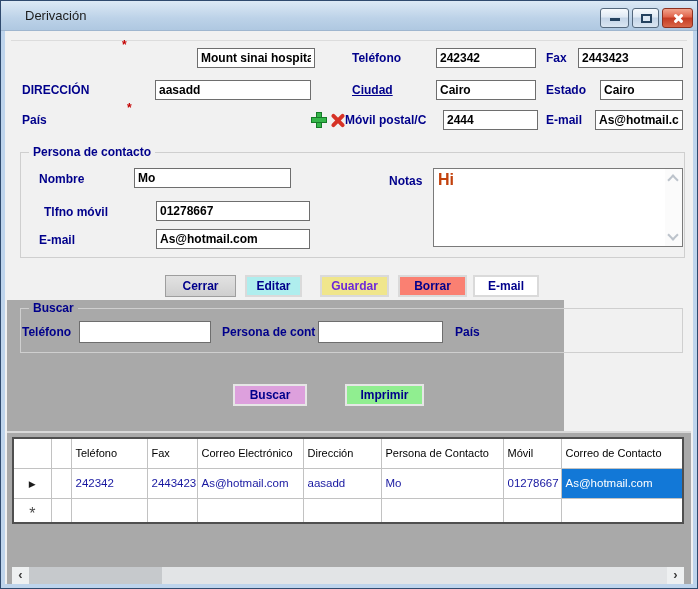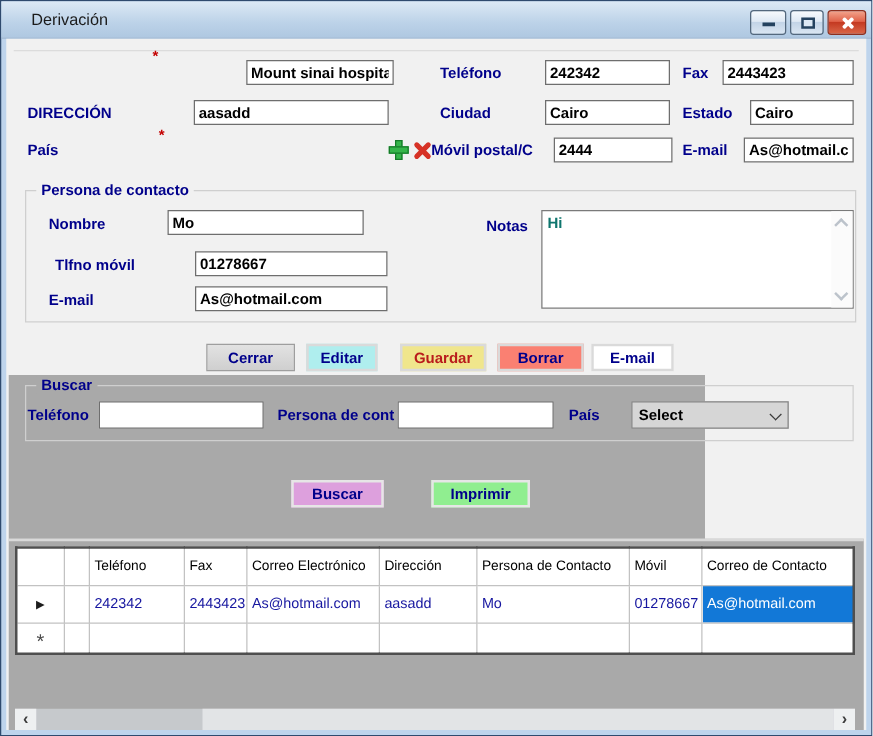--- a/index.html
+++ b/index.html
@@ -46,31 +46,31 @@
   .icon-x { position:absolute; width:15px; height:15px; }
   .icon-x .b { position:absolute; left:6px; top:-1px; width:4px; height:17px; background:#d63226; border-radius:2px; }
   .icon-x .b1 { transform:rotate(45deg); } .icon-x .b2 { transform:rotate(-45deg); }
 
   .group { position:absolute; border:1px solid #cfcfcf; }
   .gtitle { position:absolute; top:-8px; left:8px; font-size:12px; font-weight:bold;
             color:#00008B; padding:0 4px; background:#f1f1f1; }
 
   
   .notes { position:absolute; background:#fff; border:1px solid #7a7a7a; }
-  .notes .txt { position:absolute; left:4px; top:2px; right:20px; font-size:12px; font-weight:bold; color:#0f766e; }
+  .notes .txt { position:absolute; left:4px; top:2px; right:20px; font-size:16px; font-weight:bold; color:#c2410c; }
   .notes .vs { position:absolute; right:0; top:0; bottom:0; width:17px; background:#fbfbfb; }
   .vchev { position:absolute; left:4px; width:8px; height:8px; border-right:2px solid #bcc3cb; border-bottom:2px solid #bcc3cb; }
   .vchev.up { top:7px; transform:rotate(-135deg); }
   .vchev.dn { bottom:7px; transform:rotate(45deg); }
 
   .btn { position:absolute; height:22px; border:2px solid #dadada; font-family:inherit;
          font-size:12px; font-weight:bold; color:#00008B; text-align:center; line-height:18px; cursor:default; }
   .btn.gray   { background:linear-gradient(#e2e2e2,#cfcfcf); border:1px solid #9e9e9e; line-height:20px; }
   .btn.cyan   { background:#AFEEEE; }
-  .btn.khaki  { background:#F0E68C; color:#b91c1c; }
+  .btn.khaki  { background:#F0E68C; color:#6d28d9; }
   .btn.salmon { background:#FA8072; }
   .btn.white  { background:#ffffff; }
   .btn.plum   { background:#DDA0DD; border-color:#e6e6e6; }
   .btn.green  { background:#90EE90; border-color:#e6e6e6; }
 
   
   .search-panel { position:absolute; left:2px; top:269px; width:557px; height:131px; background:#a9a9a9; }
   .search-panel .gtitle { background:#a9a9a9; }
   .grid-panel { position:absolute; left:2px; top:400px; width:684px; height:153px;
                 background:#a9a9a9; border-top:2px solid #d9d9d9; }
@@ -119,21 +119,21 @@
 
     <span class="req" style="left:117px; top:10px;">*</span>
     <input class="tb" style="left: 192px; top: 17px; width: 118px;" value="Mount sinai hospital">
     <span class="lbl" style="left:347px; top:20px;">Teléfono</span>
     <input class="tb" style="left: 431px; top: 17px; width: 100px;" value="242342">
     <span class="lbl" style="left:541px; top:20px;">Fax</span>
     <input class="tb" style="left: 573px; top: 17px; width: 105px;" value="2443423">
 
     <span class="lbl" style="left:17px; top:52px;">DIRECCIÓN</span>
     <input class="tb" style="left: 150px; top: 49px; width: 156px;" value="aasadd">
-    <span class="lbl" style="left:347px; top:52px;">Ciudad</span>
+    <span class="lbl" style="left:347px; top:52px;text-decoration:underline;">Ciudad</span>
     <input class="tb" style="left: 431px; top: 49px; width: 100px;" value="Cairo">
     <span class="lbl" style="left:541px; top:52px;">Estado</span>
     <input class="tb" style="left: 595px; top: 49px; width: 83px;" value="Cairo">
 
     <span class="lbl" style="left:17px; top:82px;">País</span>
     <span class="req" style="left:122px; top:73px;">*</span>
     <div class="icon-plus" style="left:306px; top:81px;">
         <div class="pv"></div>
         <div class="ph"></div>
       </div>
@@ -172,24 +172,20 @@
 
     <div class="search-panel">
       <div class="group" style="left:13px; top:8px; width:663px; height:45px;">
         <span class="gtitle">Buscar</span>
       </div>
       <span class="lbl" style="left:15px; top:25px;">Teléfono</span>
       <input class="tb" style="left: 72px; top: 21px; width: 132px; height: 22px;">
       <span class="lbl" style="left:215px; top:25px;">Persona de cont</span>
       <input class="tb" style="left: 311px; top: 21px; width: 125px; height: 22px;">
       <span class="lbl" style="left:448px; top:25px;">País</span>
-      <div class="combo" style="left:498px; top:21px; width:126px; height:22px;">
-        <span>Select</span>
-        <span class="chev"></span>
-      </div>
       <button class="btn plum" style="left:226px; top:84px; width:74px;">Buscar</button>
       <button class="btn green" style="left:338px; top:84px; width:79px;">Imprimir</button>
     </div>
 
     <div class="grid-panel">
       <table class="grid" style="left:5px; top:4px; width:672px;">
         <colgroup>
           <col style="width:38px;">
             <col style="width:20px;">
             <col style="width:76px;">

